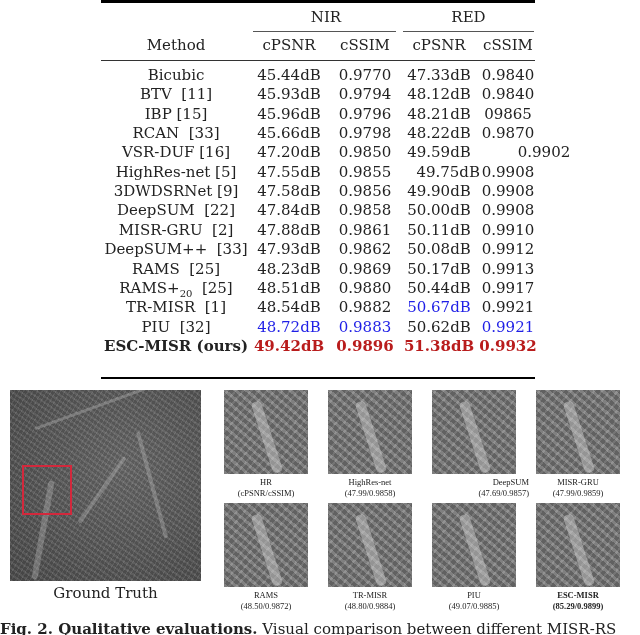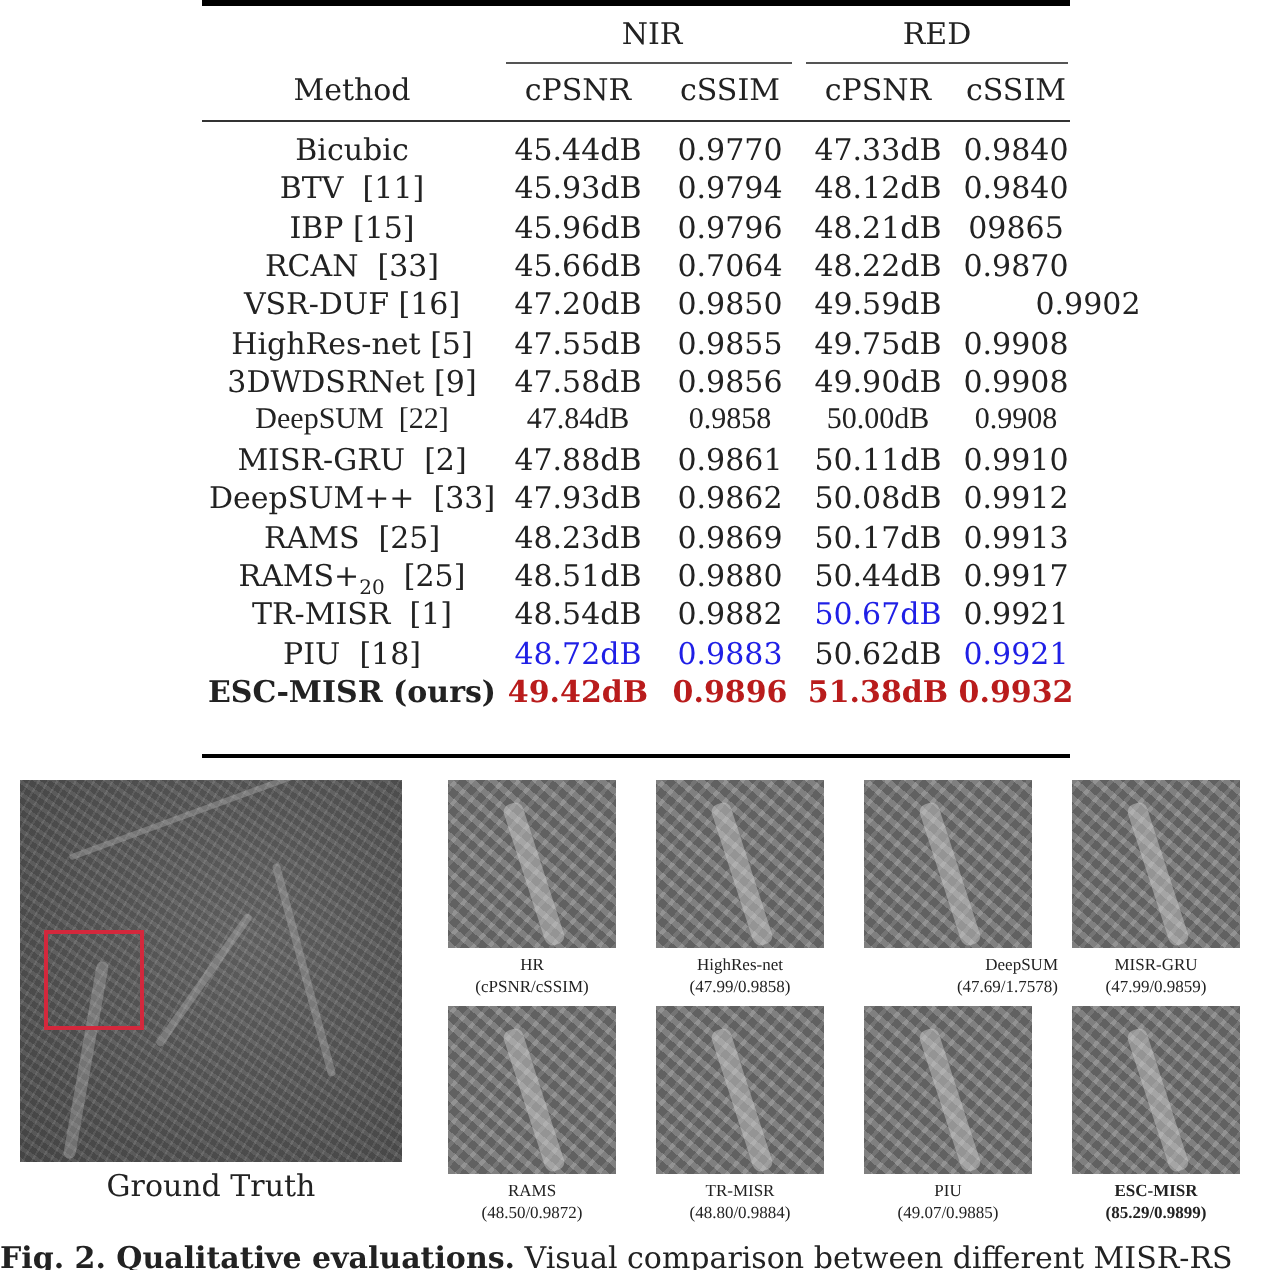--- a/index.html
+++ b/index.html
@@ -77,46 +77,46 @@
       <div class="row" style="top: 104.7px;">
         <div class="cell c0 " style="white-space: pre;">IBP [15]</div>
         <div class="cell c1 " style="white-space: pre;">45.96dB</div>
         <div class="cell c2 " style="white-space: pre;">0.9796</div>
         <div class="cell c3 " style="white-space: pre;">48.21dB</div>
         <div class="cell c4 " style="white-space: pre;">09865</div>
       </div>
       <div class="row" style="top: 124.05px;">
         <div class="cell c0 " style="white-space: pre;">RCAN  [33]</div>
         <div class="cell c1 " style="white-space: pre;">45.66dB</div>
-        <div class="cell c2 " style="white-space: pre;">0.7064</div>
+        <div class="cell c2 " style="white-space: pre;">0.9798</div>
         <div class="cell c3 " style="white-space: pre;">48.22dB</div>
         <div class="cell c4 " style="white-space: pre;">0.9870</div>
       </div>
       <div class="row" style="top: 143.4px;">
         <div class="cell c0 " style="white-space: pre;">VSR-DUF [16]</div>
         <div class="cell c1 " style="white-space: pre;">47.20dB</div>
         <div class="cell c2 " style="white-space: pre;">0.9850</div>
         <div class="cell c3 " style="white-space: pre;">49.59dB</div>
         <div class="cell c4 " style="white-space: pre; margin-left: 36px;">0.9902</div>
       </div>
       <div class="row" style="top: 162.75px;">
         <div class="cell c0 " style="white-space: pre;">HighRes-net [5]</div>
         <div class="cell c1 " style="white-space: pre;">47.55dB</div>
         <div class="cell c2 " style="white-space: pre;">0.9855</div>
-        <div class="cell c3 " style="white-space: pre;">49.75dB</div>
+        <div class="cell c3 " style="white-space: pre; text-align: right;">49.75dB</div>
         <div class="cell c4 " style="white-space: pre;">0.9908</div>
       </div>
       <div class="row" style="top: 182.1px;">
         <div class="cell c0 " style="white-space: pre;">3DWDSRNet [9]</div>
         <div class="cell c1 " style="white-space: pre;">47.58dB</div>
         <div class="cell c2 " style="white-space: pre;">0.9856</div>
         <div class="cell c3 " style="white-space: pre;">49.90dB</div>
         <div class="cell c4 " style="white-space: pre;">0.9908</div>
       </div>
-      <div class="row" style="top: 201.45px; font-family: Liberation Serif, serif;">
+      <div class="row" style="top: 201.45px;">
         <div class="cell c0 " style="white-space: pre;">DeepSUM  [22]</div>
         <div class="cell c1 " style="white-space: pre;">47.84dB</div>
         <div class="cell c2 " style="white-space: pre;">0.9858</div>
         <div class="cell c3 " style="white-space: pre;">50.00dB</div>
         <div class="cell c4 " style="white-space: pre;">0.9908</div>
       </div>
       <div class="row" style="top: 220.8px;">
         <div class="cell c0 " style="white-space: pre;">MISR-GRU  [2]</div>
         <div class="cell c1 " style="white-space: pre;">47.88dB</div>
         <div class="cell c2 " style="white-space: pre; text-align: center;">0.9861</div>
@@ -145,21 +145,21 @@
         <div class="cell c4 " style="white-space: pre;">0.9917</div>
       </div>
       <div class="row" style="top: 298.2px;">
         <div class="cell c0 " style="white-space: pre;">TR-MISR  [1]</div>
         <div class="cell c1 " style="white-space: pre;">48.54dB</div>
         <div class="cell c2 " style="white-space: pre;">0.9882</div>
         <div class="cell c3 blue" style="white-space: pre;">50.67dB</div>
         <div class="cell c4 " style="white-space: pre;">0.9921</div>
       </div>
       <div class="row" style="top: 317.55px;">
-        <div class="cell c0 " style="white-space: pre;">PIU  [18]</div>
+        <div class="cell c0 " style="white-space: pre;">PIU  [32]</div>
         <div class="cell c1 blue" style="white-space: pre;">48.72dB</div>
         <div class="cell c2 blue" style="white-space: pre;">0.9883</div>
         <div class="cell c3 " style="white-space: pre;">50.62dB</div>
         <div class="cell c4 blue" style="white-space: pre;">0.9921</div>
       </div>
       <div class="row" style="top: 336.9px;">
         <div class="cell c0 bold" style="white-space: pre;">ESC-MISR (ours)</div>
         <div class="cell c1 red" style="white-space: pre;">49.42dB</div>
         <div class="cell c2 red" style="white-space: pre;">0.9896</div>
         <div class="cell c3 red" style="white-space: pre;">51.38dB</div>
@@ -196,21 +196,21 @@
     <div class="cap" style="left: 315px; top: 477px;">
       <div>HighRes-net</div>
       <div>(47.99/0.9858)</div>
     </div>
     <div class="thumb" style="left: 432px; top: 390px;">
       <div class="t"></div>
       <div class="stream"></div>
     </div>
     <div class="cap" style="left: 419px; top: 477px; text-align: right;">
       <div>DeepSUM</div>
-      <div>(47.69/1.7578)</div>
+      <div>(47.69/0.9857)</div>
     </div>
     <div class="thumb" style="left: 536px; top: 390px;">
       <div class="t"></div>
       <div class="stream"></div>
     </div>
     <div class="cap" style="left: 523px; top: 477px;">
       <div>MISR-GRU</div>
       <div>(47.99/0.9859)</div>
     </div>
     <div class="thumb" style="left: 224px; top: 503px;">

